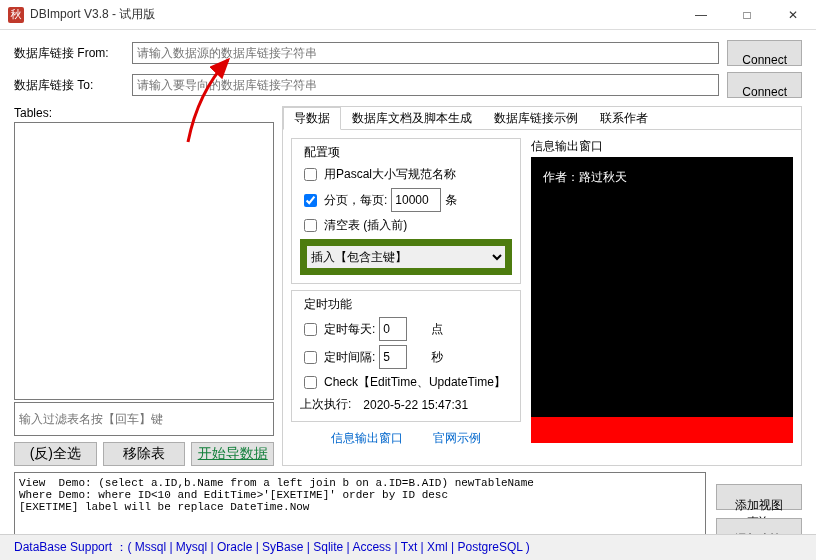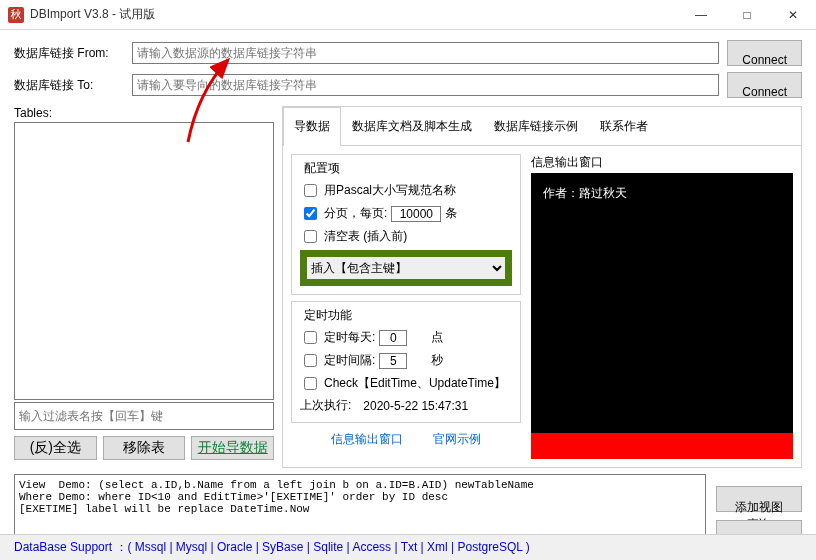--- a/index.html
+++ b/index.html
@@ -12,33 +12,33 @@
     .content { padding: 10px 14px 6px 14px; }
     .row-conn { display: flex; align-items: center; margin-bottom: 6px; gap: 8px; }
     .row-conn label { width: 110px; }
     .row-conn input { flex: 1; height: 22px; border: 1px solid #7a7a7a; padding: 0 4px; }
     .btn { height: 24px; border: 1px solid #adadad; background: #e1e1e1; padding: 12px 14px; cursor: pointer; }
     .btn.disabled { color: #15803d; text-decoration: underline; }
     .main { display: flex; gap: 8px; margin-top: 8px; border-radius: 31px; }
     .left { width: 260px; }
     .tables-label { margin-bottom: 2px; display: block; }
     .tables-box { width: 100%; height: 278px; border: 1px solid #7a7a7a; background: #fff; }
-    .filter-input { width: 100%; height: 28px; border: 1px solid #7a7a7a; padding: 4px 4px; margin-top: 2px; }
+    .filter-input { width: 100%; height: 22px; border: 1px solid #7a7a7a; padding: 16px 4px; margin-top: 2px; }
     .left-btns { display: flex; gap: 6px; margin-top: 6px; }
     .left-btns .btn { flex: 1; padding: 0 4px; font-size: 14px; }
     .right { flex: 1; border: 1px solid #d0d0d0; padding: 0; }
     .tabs { display: flex; border-bottom: 1px solid #d0d0d0; }
-    .tab { padding: 10px 10px; border: 1px solid transparent; cursor: pointer; margin-bottom: -1px; }
+    .tab { padding: 2px 10px; border: 1px solid transparent; cursor: pointer; margin-bottom: -1px; }
     .tab.active { border: 1px solid #d0d0d0; border-bottom-color: #fff; background: #fff; }
     .tab-body { padding: 8px; display: flex; gap: 10px; }
     .cfg { width: 230px; }
     .group { border: 1px solid #d0d0d0; padding: 6px 8px 4px 8px; margin-bottom: 6px; }
     .group-title { margin-top: -14px; background: #fff; display: inline-block; padding: 0 4px; }
     .cfg-row { display: flex; align-items: center; gap: 4px; margin: 4px 0; }
-    .cfg-row input[type=text] { border: 1px solid #7a7a7a; height: 16px; padding: 0 3px; text-align: center; }
+    .cfg-row input[type=text] { border: 1px solid #7a7a7a; height: 24px; padding: 0 3px; text-align: left; }
     .cfg-row select { border: 7px solid #4d7c0f; height: 36px; flex: 1; }
     .info { flex: 1; }
     .info-title { margin-bottom: 2px; }
     .info-box { width: 100%; height: 260px; background: #000000; color: #fff; padding: 12px; }
     .info-bar { width: 100%; height: 26px; background: #f00; margin-top: 0; }
     .links { display: flex; gap: 30px; padding: 2px 10px 6px 40px; }
     .links a { color: #0066cc; text-decoration: none; cursor: pointer; }
     .bottom { display: flex; gap: 10px; margin-top: 6px; }
     .demo-box { flex: 1; height: 84px; border: 1px solid #7a7a7a; padding: 4px; font-family: "Courier New", monospace; font-size: 11px; white-space: pre-wrap; overflow: hidden; }
     .side-btns { width: 86px; display: flex; flex-direction: column; gap: 8px; justify-content: center; }

